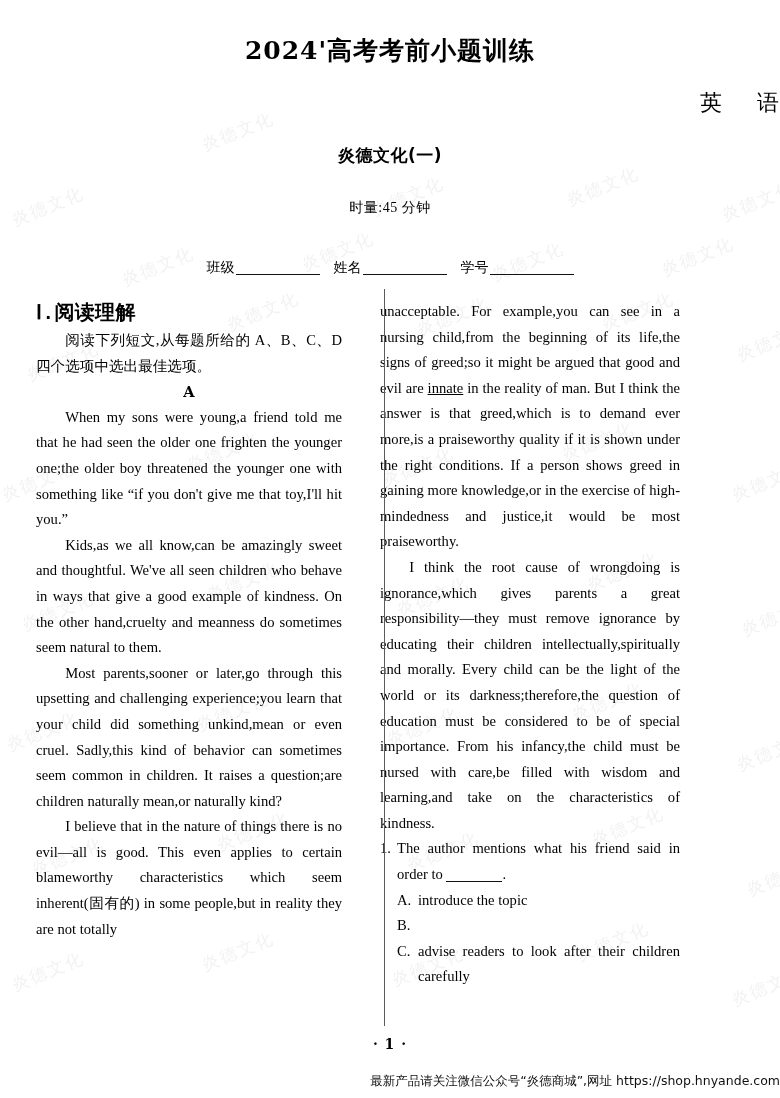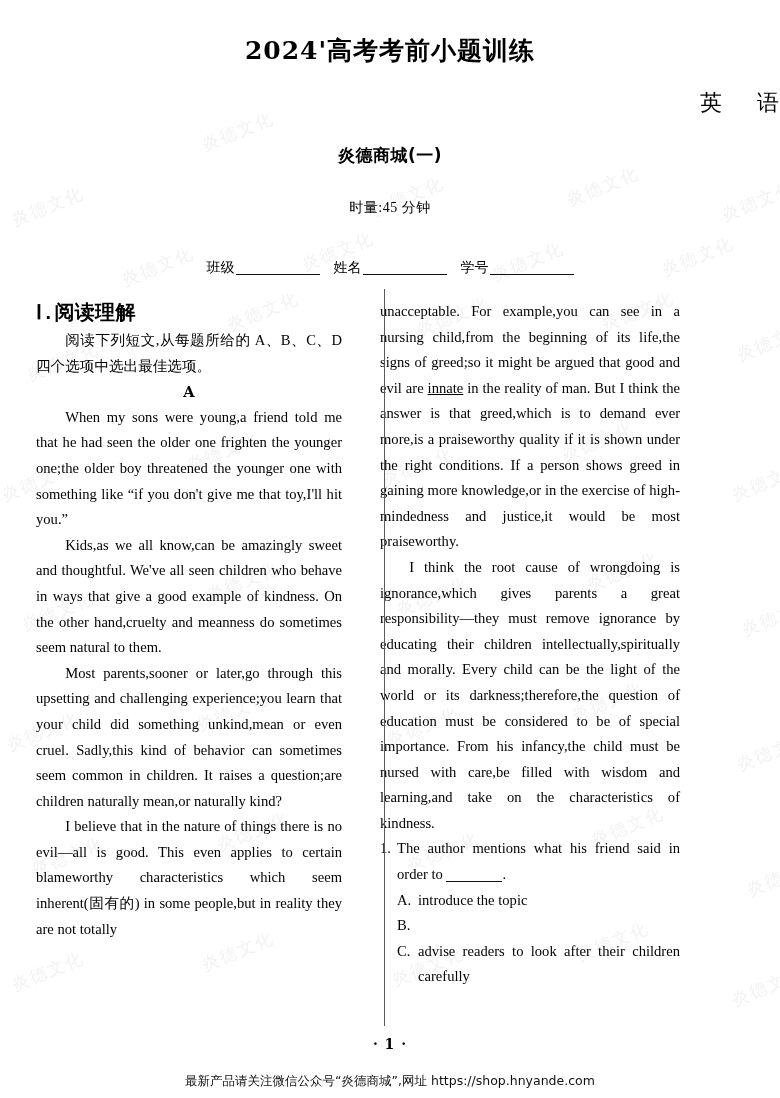--- a/index.html
+++ b/index.html
@@ -196,21 +196,21 @@
     font-size: 14px;
     font-weight: bold;
     letter-spacing: 1px;
     font-family: "DejaVu Serif", "Liberation Serif", serif;
   }
   .footer-note {
     position: absolute;
     left: 0;
     right: 0;
     top: 1073px;
-    text-align: center;
+    text-align: right;
     font-size: 12.5px;
     font-family: "DejaVu Sans", "Liberation Sans", sans-serif;
     color: #111;
   }
 </style>
 </head>
 <body>
 
 <div id="watermarks">
     <div class="wm" style="left: 10px; top: 195px; color: rgb(242, 242, 244);">炎德文化</div>
@@ -255,21 +255,21 @@
   </div>
 
 <div class="page">
 
   <h1 class="doc-title">2024'高考考前小题训练</h1>
 
   <div class="doc-subject">
     <span>英</span><span class="gap"></span><span>语</span>
   </div>
 
-  <div class="doc-section">炎德商城(一)</div>
+  <div class="doc-section">炎德文化(一)</div>
 
   <div class="doc-time">时量:45 分钟</div>
 
   <div class="info-line">
     <span class="info-item"><span>班级</span><span class="blank"></span></span>
     <span class="info-item"><span>姓名</span><span class="blank"></span></span>
     <span class="info-item"><span>学号</span><span class="blank"></span></span>
   </div>
 
   <div class="columns">

